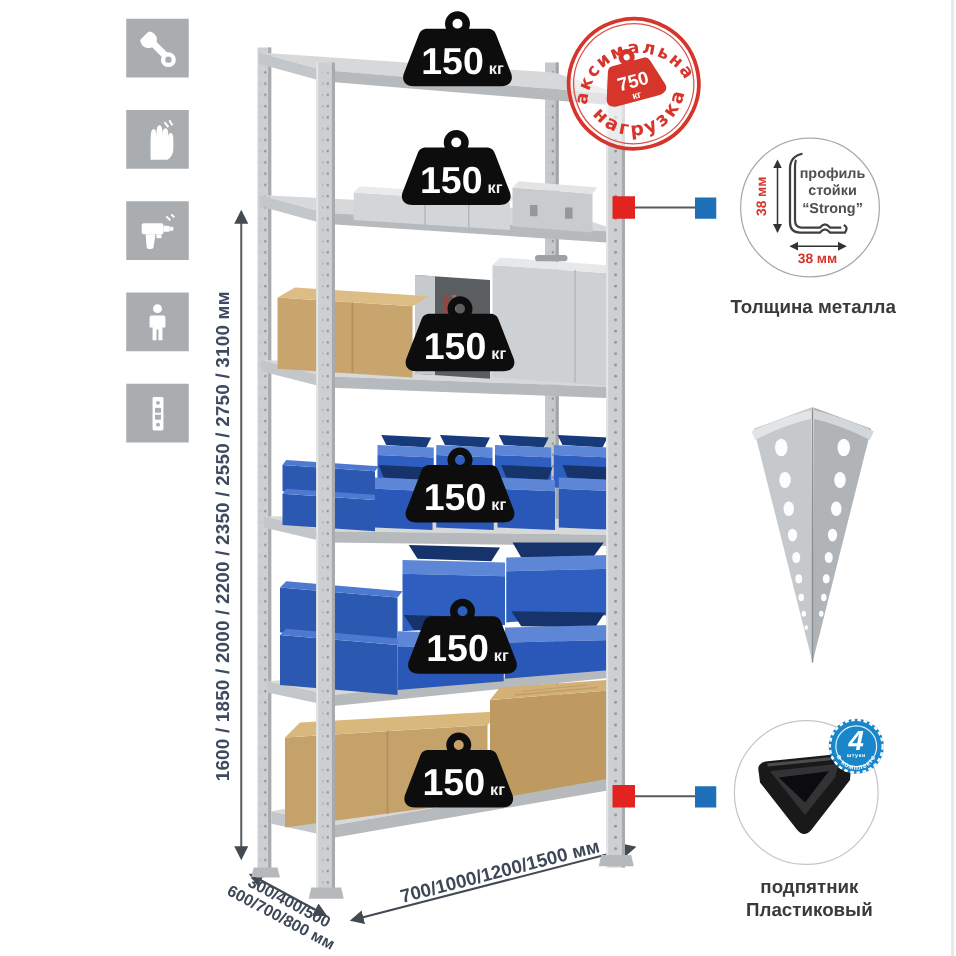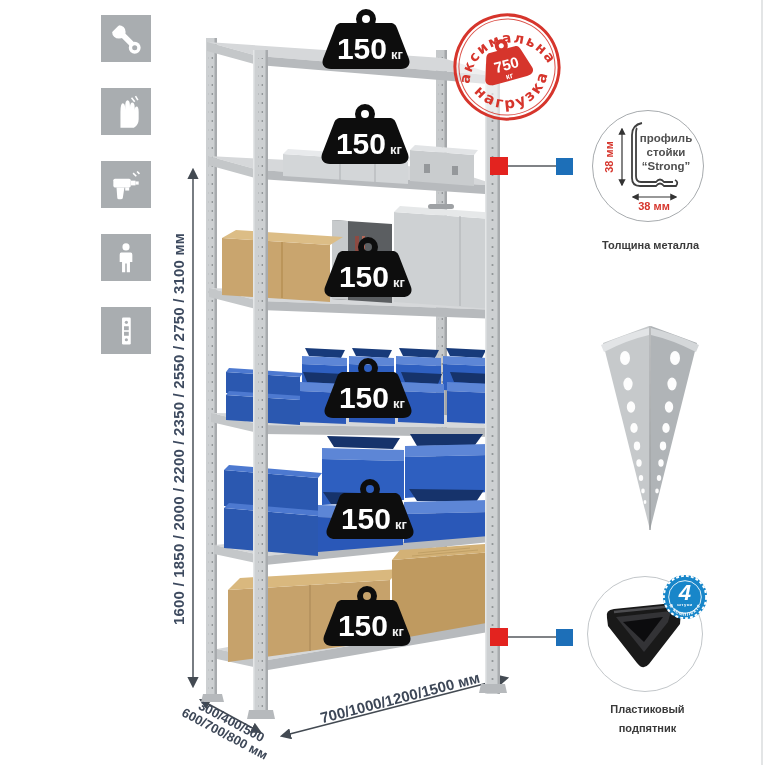--- a/index.html
+++ b/index.html
@@ -34,21 +34,21 @@
   .stamp-bot{font-size:15px;letter-spacing:2.5px;}
   .stamp-val{font-family:"Liberation Sans",sans-serif;font-weight:bold;font-size:15px;fill:#fff;text-anchor:middle;}
   .stamp-unit{font-family:"Liberation Sans",sans-serif;font-weight:bold;font-size:8px;fill:#fff;text-anchor:middle;}
 
   
   .profile-circle{position:absolute;left:592px;top:110px;width:112px;height:112px;border:1.5px solid #a7abae;
                   border-radius:50%;background:#fff;box-sizing:border-box;}
   .profile-svg{position:absolute;left:592px;top:110px;width:112px;height:112px;}
   .p-label{font-size:11.5px;font-weight:bold;fill:#4f4f4f;text-anchor:middle;}
   .p-size{font-size:11px;font-weight:bold;fill:#d6352c;text-anchor:middle;}
-  .caption{position:absolute;text-align:center;font-weight:bold;font-size:11px;line-height:19px;color:#3a3a3a;}
+  .caption{position:absolute;text-align:center;font-weight:bold;font-size:15px;line-height:19px;color:#3a3a3a;}
   .cap-profile{left:568px;top:236px;width:165px;}
   .cap-foot{left:575px;top:700px;width:145px;}
   .post-fig{position:absolute;left:595px;top:308px;width:110px;height:225px;}
   .foot-circle{position:absolute;left:587px;top:576px;width:116px;height:116px;border:1.5px solid #c3c7ca;
                border-radius:50%;background:#fff;box-sizing:border-box;}
   .foot-svg{position:absolute;left:587px;top:576px;width:116px;height:116px;}
   .count-badge{position:absolute;left:661px;top:573px;width:48px;height:48px;}
   .b4{font-family:"Liberation Sans",sans-serif;font-weight:bold;font-style:italic;font-size:23px;fill:#fff;text-anchor:middle;}
   .b4s{font-family:"Liberation Sans",sans-serif;font-weight:bold;font-size:4.5px;fill:#fff;text-anchor:middle;letter-spacing:.5px;}
   .b4arc{font-family:"Liberation Sans",sans-serif;font-weight:bold;font-size:5.8px;fill:#fff;letter-spacing:.6px;}
@@ -405,18 +405,18 @@
   <svg class="count-badge" viewBox="0 0 50 50">
     <circle cx="25" cy="25" r="23" fill="#1886c9"></circle>
     <circle cx="25" cy="25" r="22" fill="none" stroke="#fff" stroke-width="2" stroke-dasharray="3 2.2"></circle>
     <circle cx="25" cy="25" r="17" fill="none" stroke="#ffffff" stroke-width="1" opacity="0.9"></circle>
     <text class="b4" x="25" y="28">4</text>
     <text class="b4s" x="25" y="34">штуки</text>
     <path id="arcK" d="M 7.5,27 A 17.5,17.5 0 0 0 42.5,27" fill="none"></path>
     <text class="b4arc"><textPath href="#arcK" startOffset="50%" text-anchor="middle">в комплекте</textPath></text>
   </svg>
   <div class="caption cap-foot">
+    <div>подпятник</div>
     <div>Пластиковый</div>
-    <div>подпятник</div>
   </div>
 
   <div class="edge-strip"></div>
 </div>
 
 </body></html>

